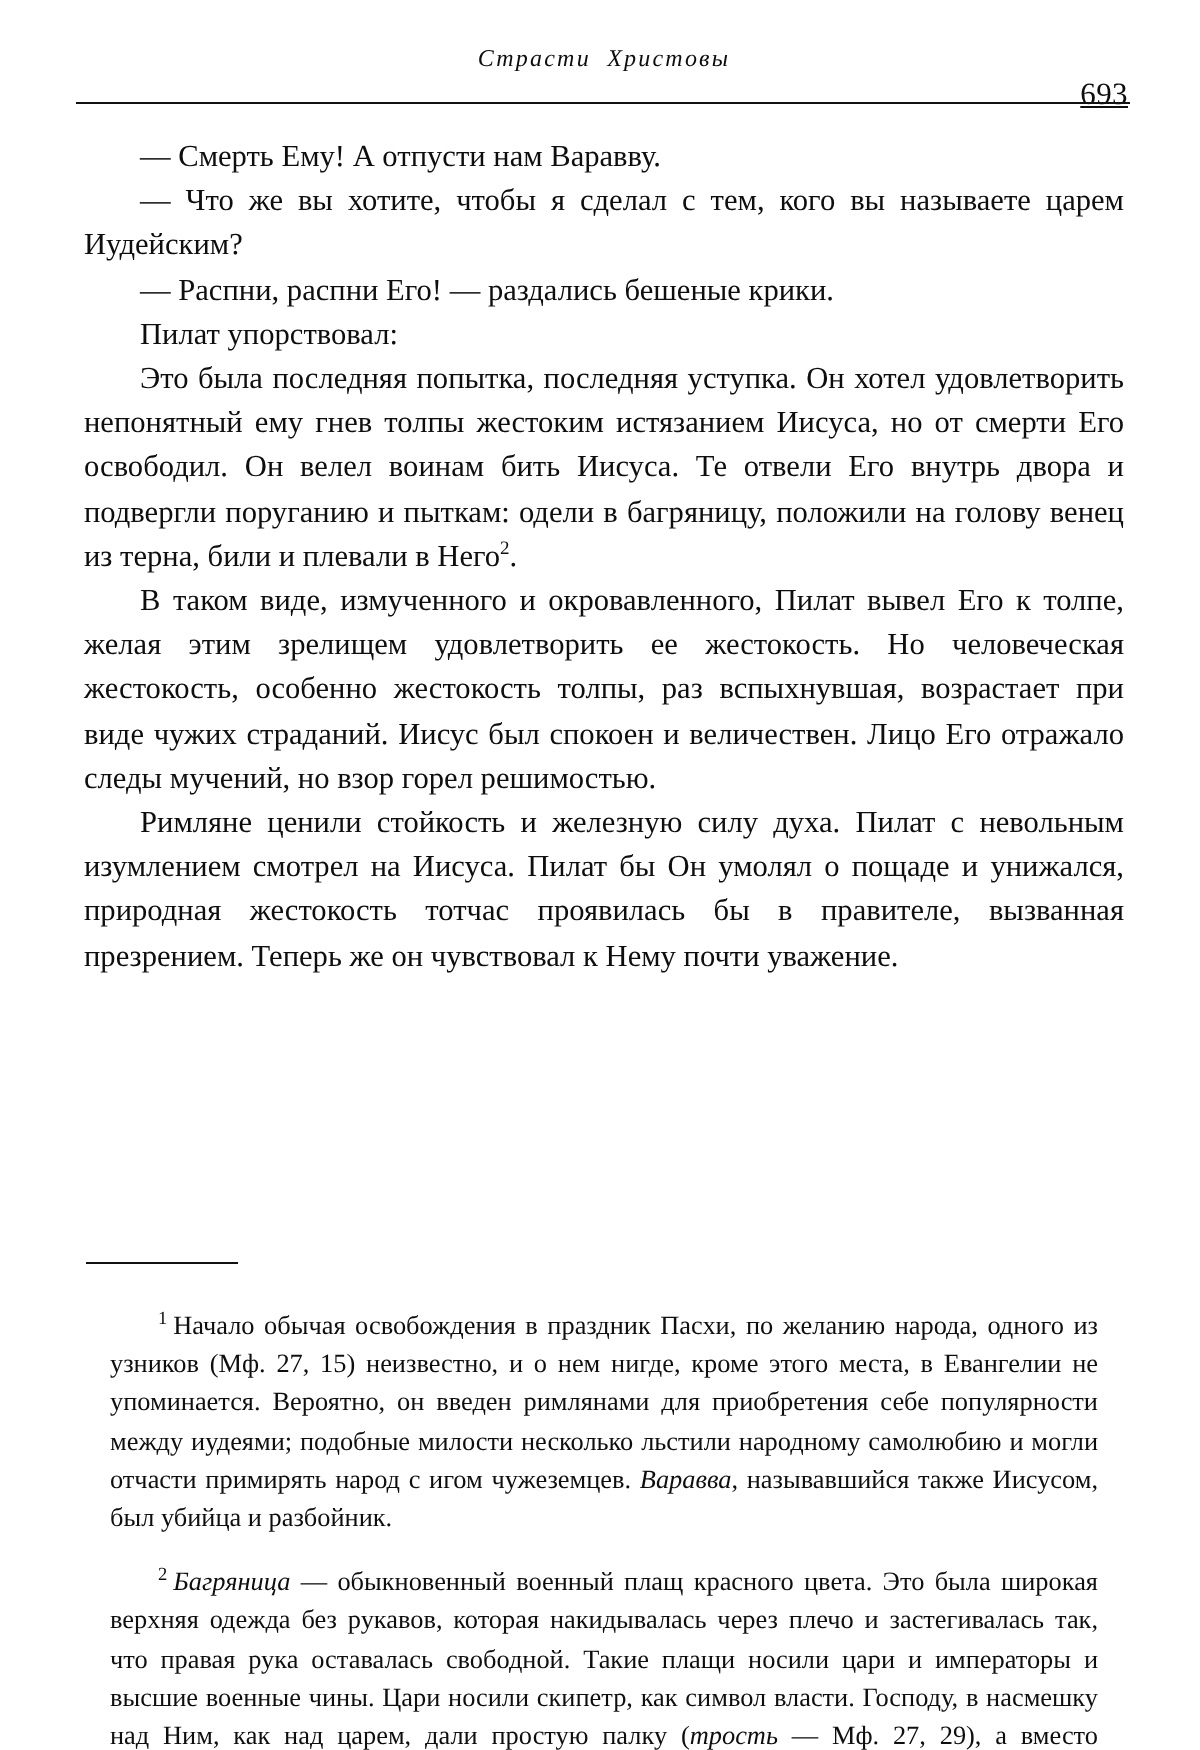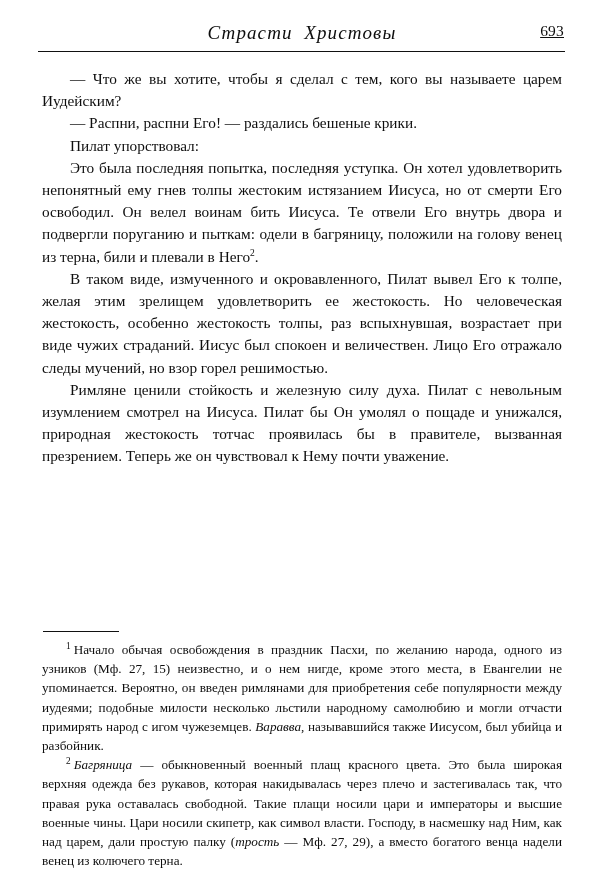--- a/index.html
+++ b/index.html
@@ -32,29 +32,29 @@
     width: 524px;
     height: 26px;
   }
   .header-title {
     position: absolute;
     left: 0;
     top: 0;
     width: 524px;
     text-align: center;
     font-style: italic;
-    font-size: 19px;
+    font-size: 12px;
     letter-spacing: 1.1px;
     white-space: pre;
     color: #0d0d0d;
   }
   .header-page {
     position: absolute;
     right: 0;
-    top: 0;
+    top: 17px;
     font-size: 15.5px;
     color: #0d0d0d;
     letter-spacing: 0.2px;
     text-decoration: underline;
   }
   .header-rule {
     position: absolute;
     left: 38px;
     top: 51px;
     width: 527px;
@@ -102,21 +102,21 @@
     height: 0;
     border-top: 1.3px solid #111111;
   }
   .footnotes {
     position: absolute;
     left: 42px;
     top: 640px;
     width: 520px;
   }
   p.fn {
-    margin: 0;
+    margin: 13px;
     font-size: 13.2px;
     line-height: 19.2px;
     text-align: justify;
     text-indent: 24px;
     color: #0e0e0e;
   }
   p.fn + p.fn {
     margin-top: 0;
   }
   .fn-num {
@@ -134,20 +134,21 @@
 
   <div class="header">
     <div class="header-title">Страсти  Христовы</div>
     <div class="header-page">693</div>
   </div>
   <div class="header-rule"></div>
 
   <div class="body-col">
 
 
+    <p class="dialogue">— Смерть Ему! А отпусти нам Варавву.</p>
 
     <p class="dialogue">— Что же вы хотите, чтобы я сделал с тем, кого вы называете царем Иудейским?</p>
 
     <p class="dialogue">— Распни, распни Его! — раздались бешеные крики.</p>
 
     <p class="para">Пилат упорствовал:</p>
 
 
     <p class="para"><span>Это была последняя попытка, последняя уступка. Он хотел удовлетворить непонятный ему гнев толпы жестоким истязанием Иисуса, но от смерти Его освободил. Он велел воинам бить Иисуса. Те отвели Его внутрь двора и подвергли поруганию и пыткам: одели в багряницу, положили на голову венец из терна, били и плевали в Него</span><sup class="fnref">2</sup><span>.</span></p>
 

